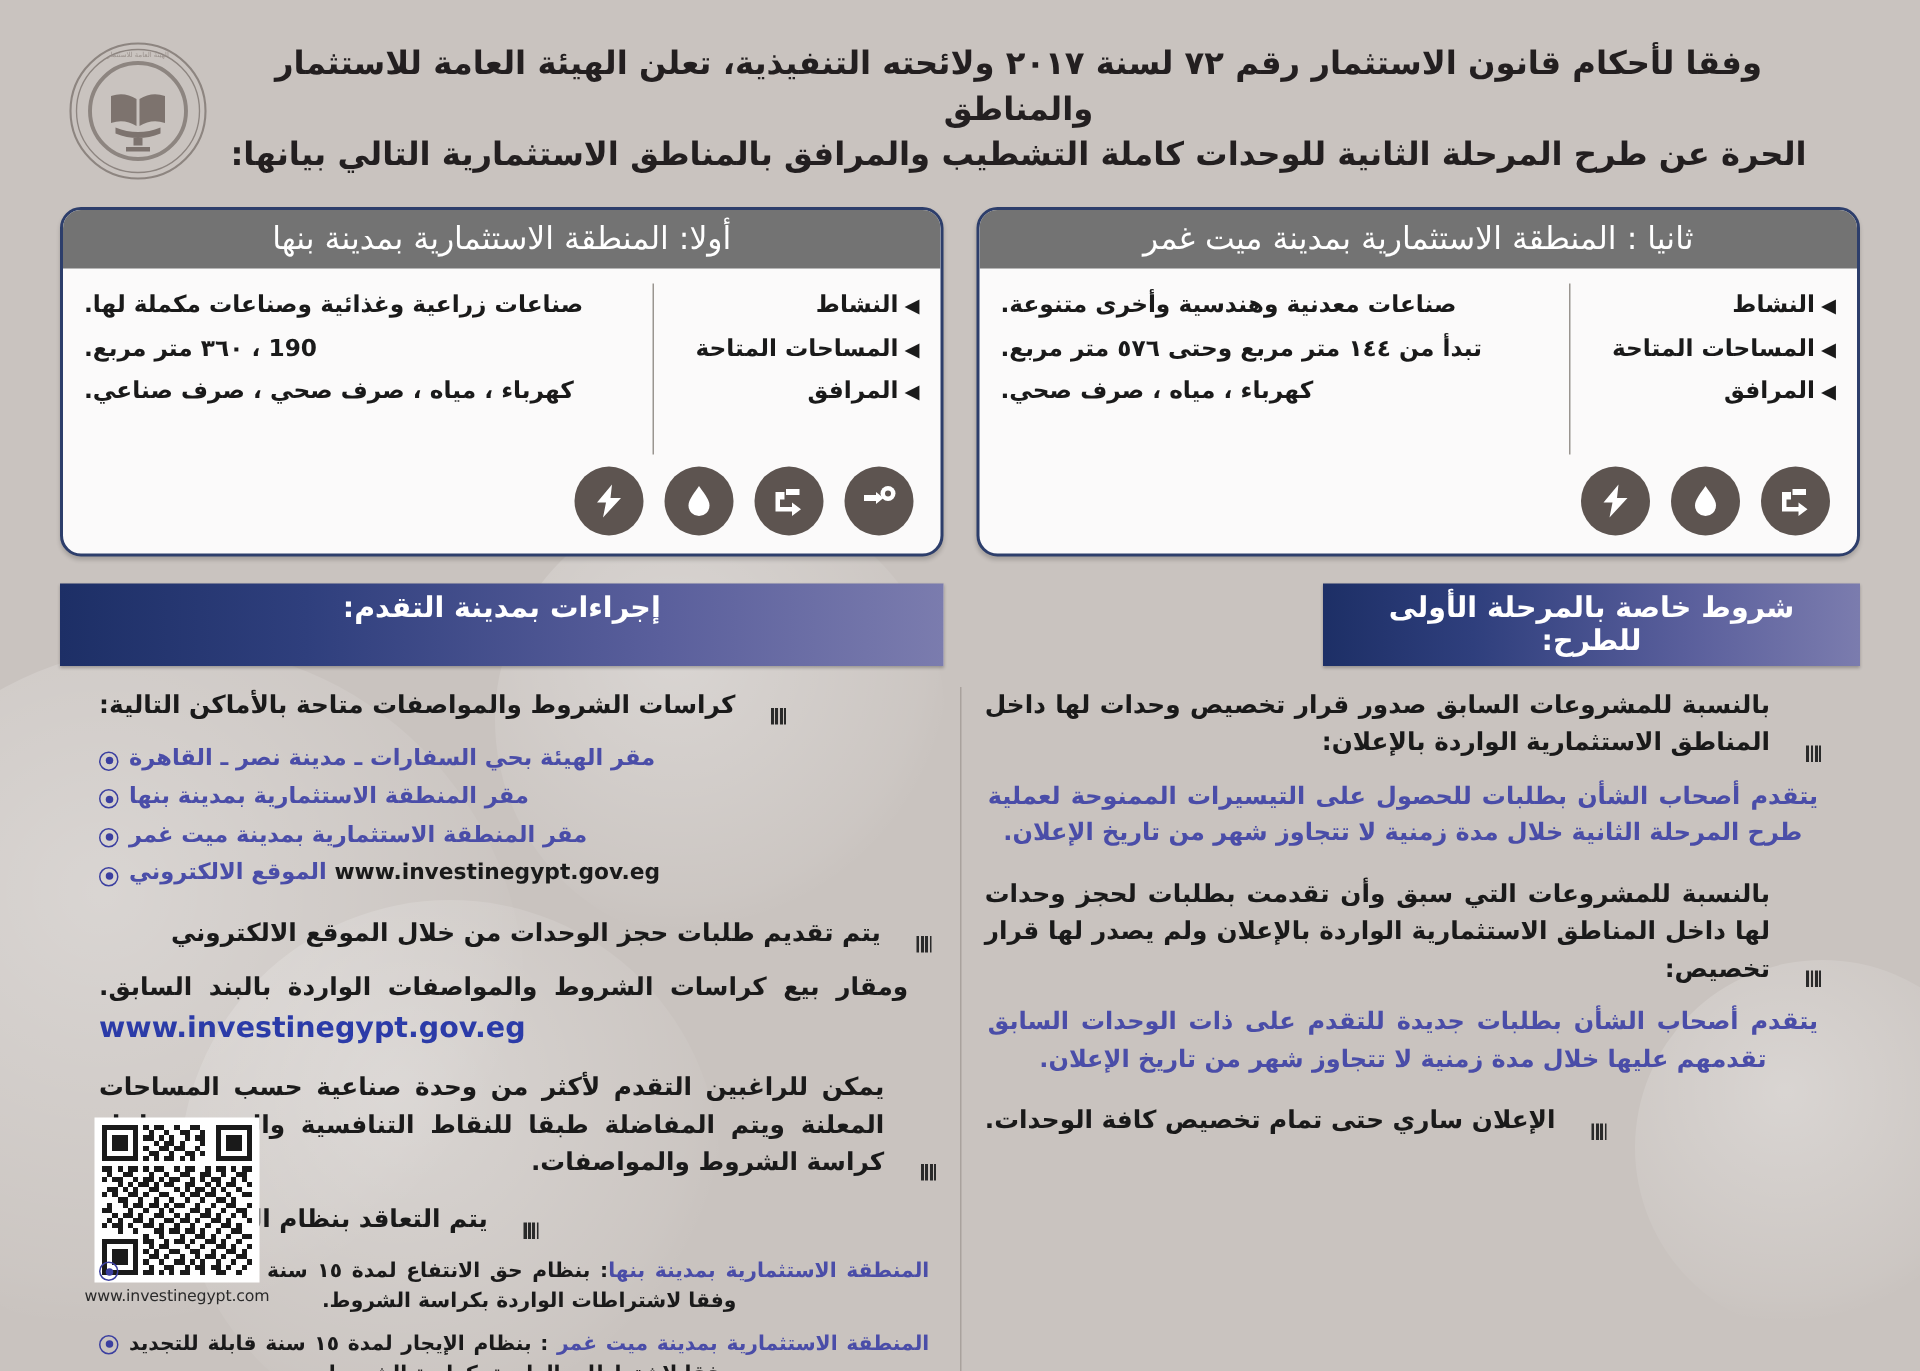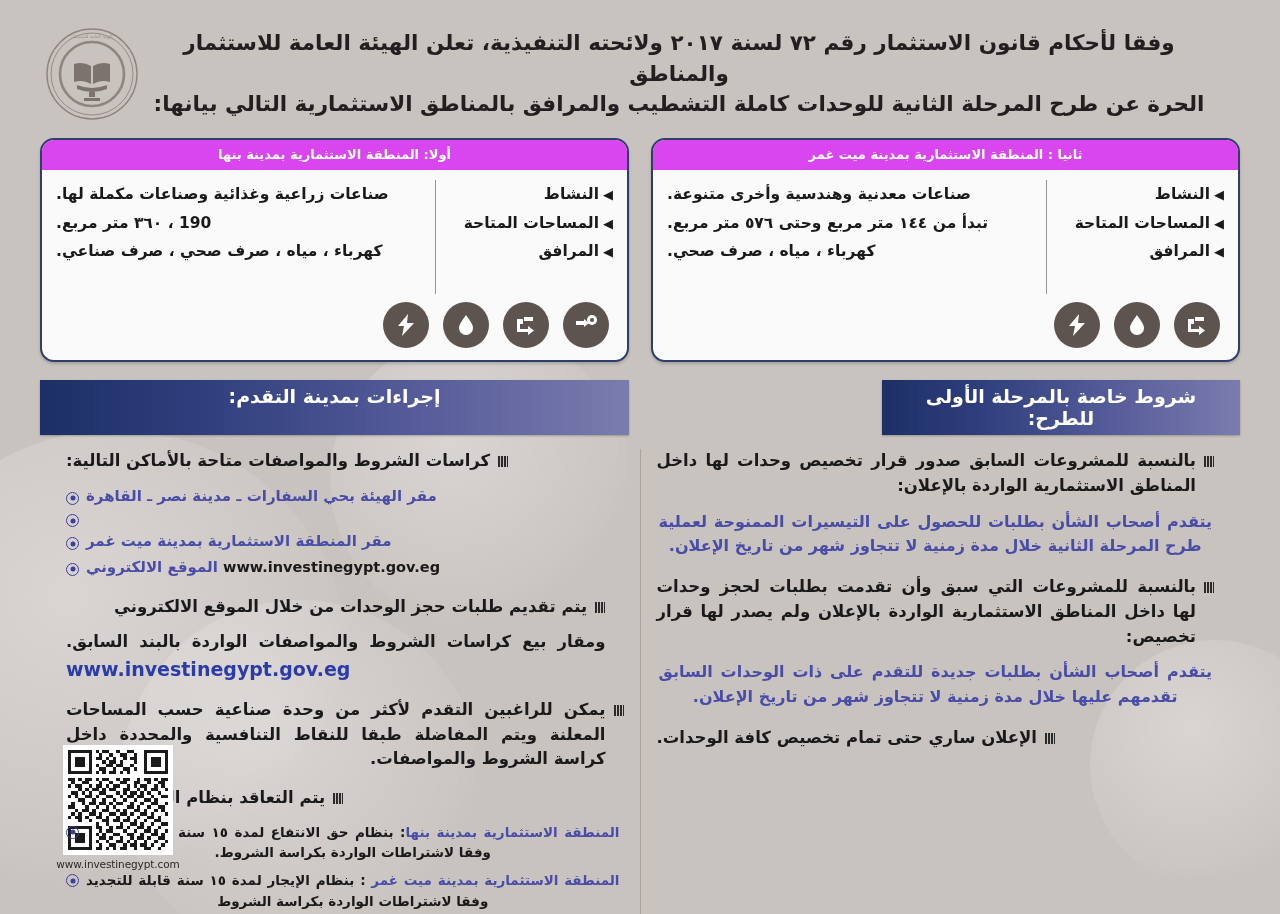--- a/index.html
+++ b/index.html
@@ -71,24 +71,24 @@
   }
   .zone-box {
     flex: 1 1 0;
     background: #fbfafa;
     border: 2px solid #2d3e6b;
     border-radius: 14px;
     overflow: hidden;
     box-shadow: 0 2px 3px rgba(0,0,0,0.18);
   }
   .zone-title {
-    background: #d946ef;
+    background: #737373;
     color: #ffffff;
-    font-weight: bold;
-    font-size: 13px;
+    font-weight: normal;
+    font-size: 21px;
     padding: 7px 16px 8px 16px;
     text-align: center;
     letter-spacing: -0.2px;
   }
   .zone-body {
     display: flex;
     padding: 10px 14px 6px 14px;
     min-height: 130px;
   }
   .zone-labels {
@@ -170,22 +170,22 @@
   }
   .col {
     flex: 1 1 0;
     padding: 0 16px;
   }
   .col.right { padding-left: 26px; }
   .col.left  { padding-right: 26px; border-left: 1.5px solid #a9a29d; }
 
   .item {
     display: flex;
-    align-items: flex-start;
-    gap: 8px;
+    align-items: flex-end;
+    gap: 24px;
     margin-bottom: 11px;
   }
   .sq-bullet {
     flex: 0 0 auto;
     width: 10px;
     height: 11px;
     margin-top: 7px;
     background:
       linear-gradient(90deg,
         #2a2a2a 0 2px, #c9c3bf 2px 3px,
@@ -675,20 +675,21 @@
         <span class="sq-bullet"></span>
         <div class="item-text" style="flex:0 1 auto; text-align-last:right;">كراسات الشروط والمواصفات متاحة بالأماكن التالية:</div>
       </div>
 
       <div class="sublist">
         <div class="subitem">
           <span class="sub-text">مقر الهيئة بحي السفارات ـ مدينة نصر ـ القاهرة</span>
           <span class="target-bullet"></span>
         </div>
         <div class="subitem">
+          <span class="sub-text">مقر المنطقة الاستثمارية بمدينة بنها</span>
           <span class="target-bullet"></span>
         </div>
         <div class="subitem">
           <span class="sub-text">مقر المنطقة الاستثمارية بمدينة ميت غمر</span>
           <span class="target-bullet"></span>
         </div>
         <div class="subitem">
           <span class="sub-text">
             <span class="url-plain">www.investinegypt.gov.eg</span>
             <span>الموقع الالكتروني</span>

